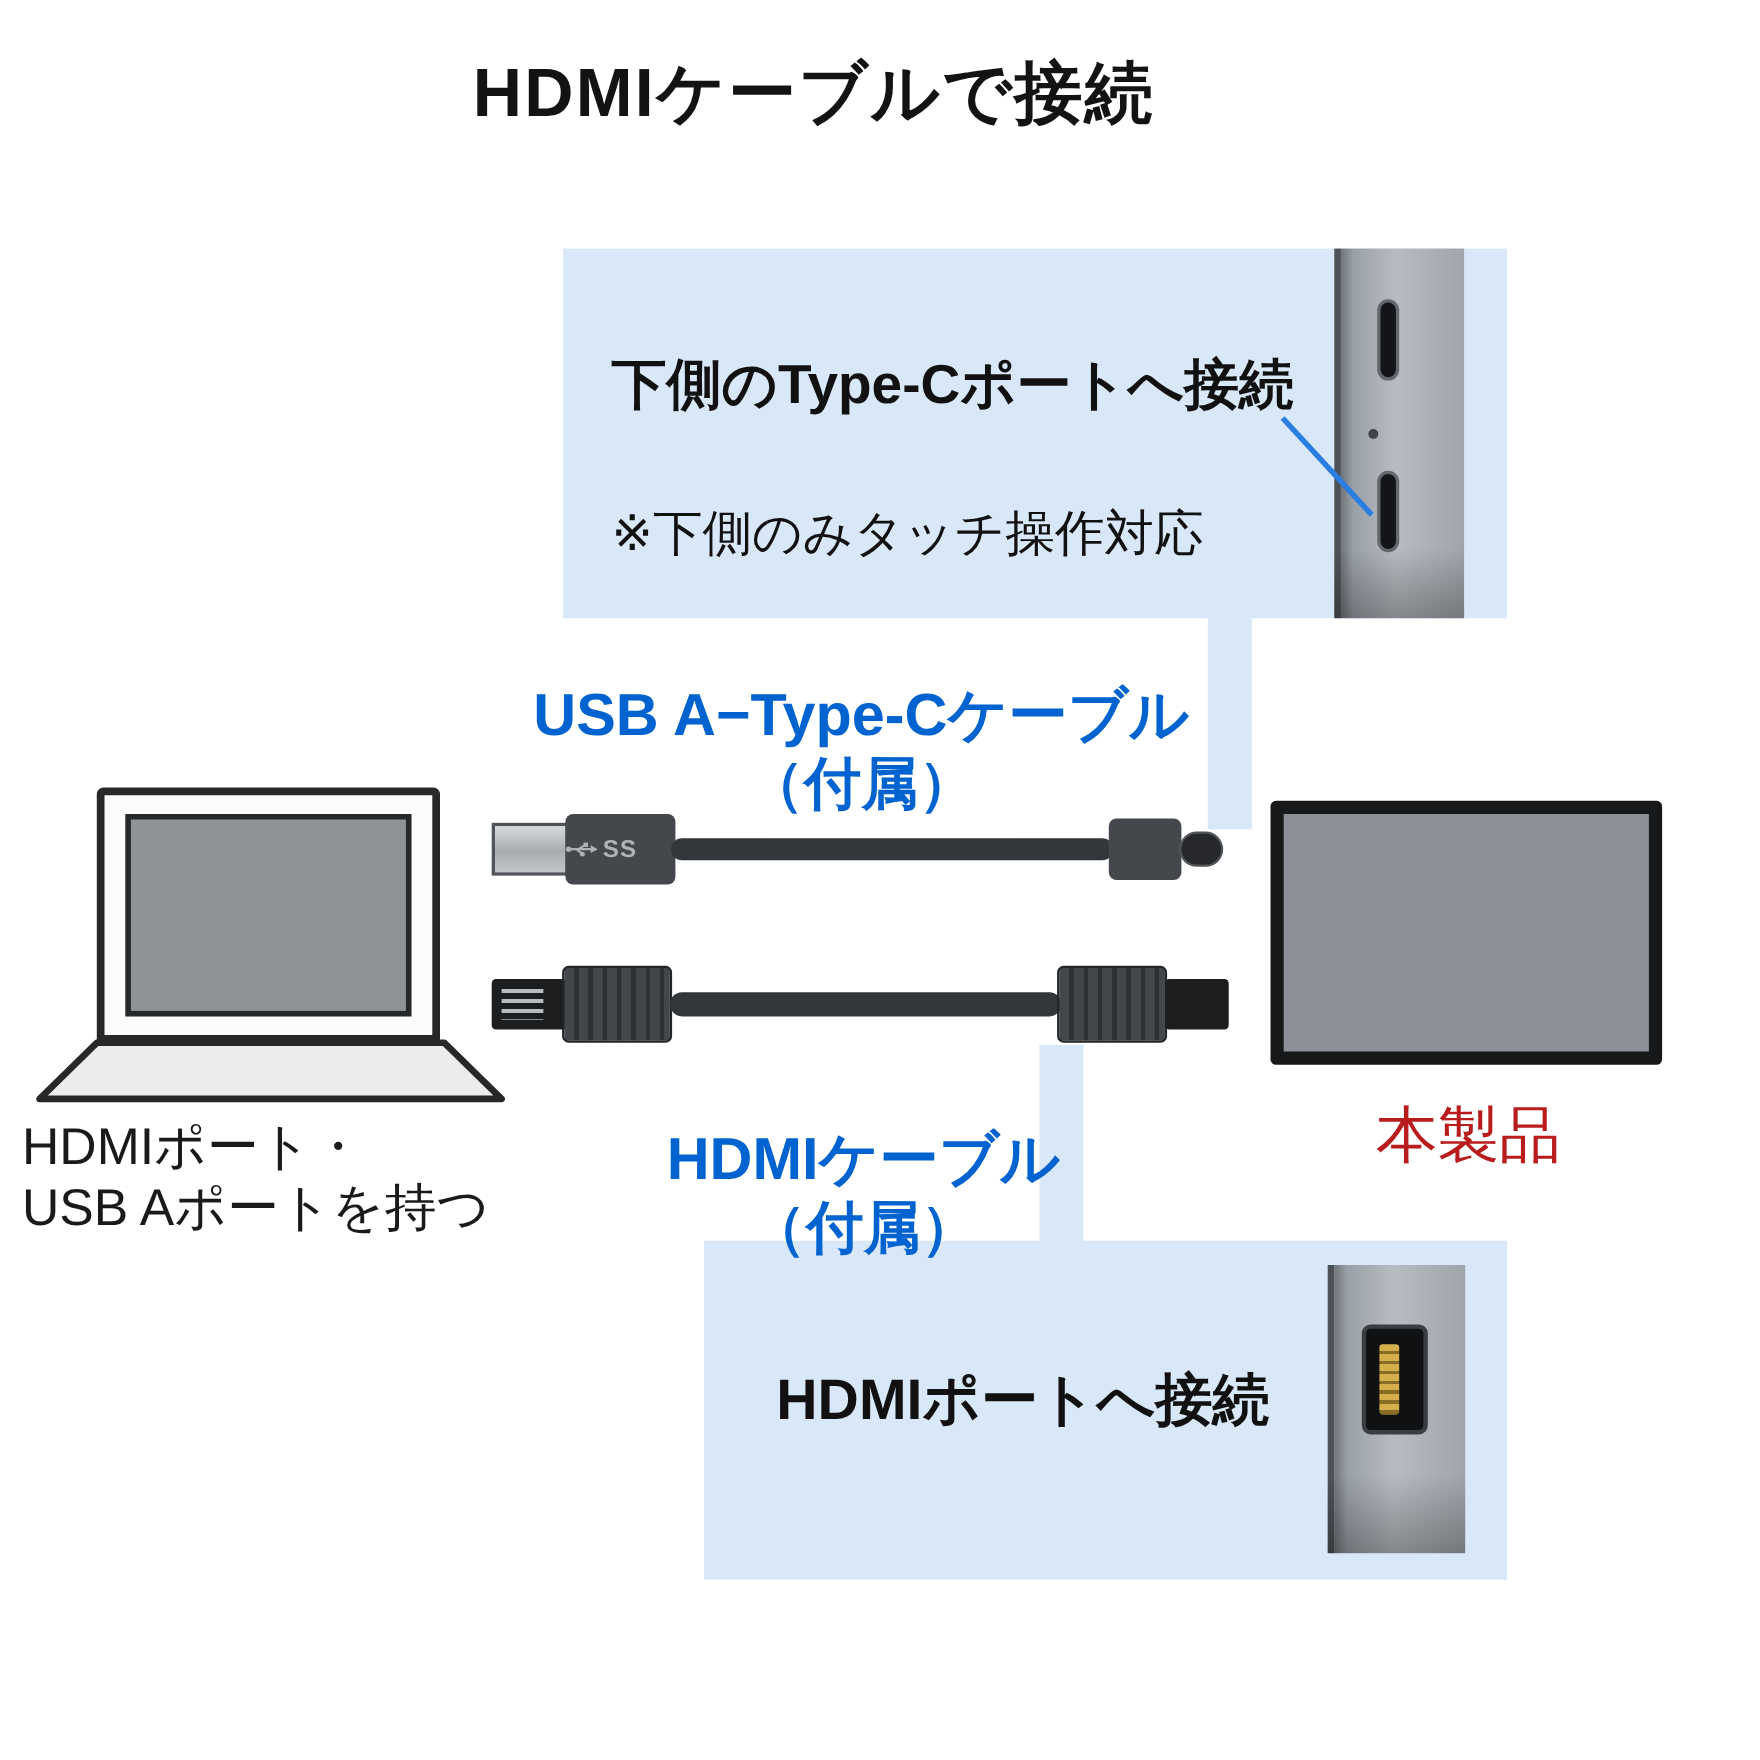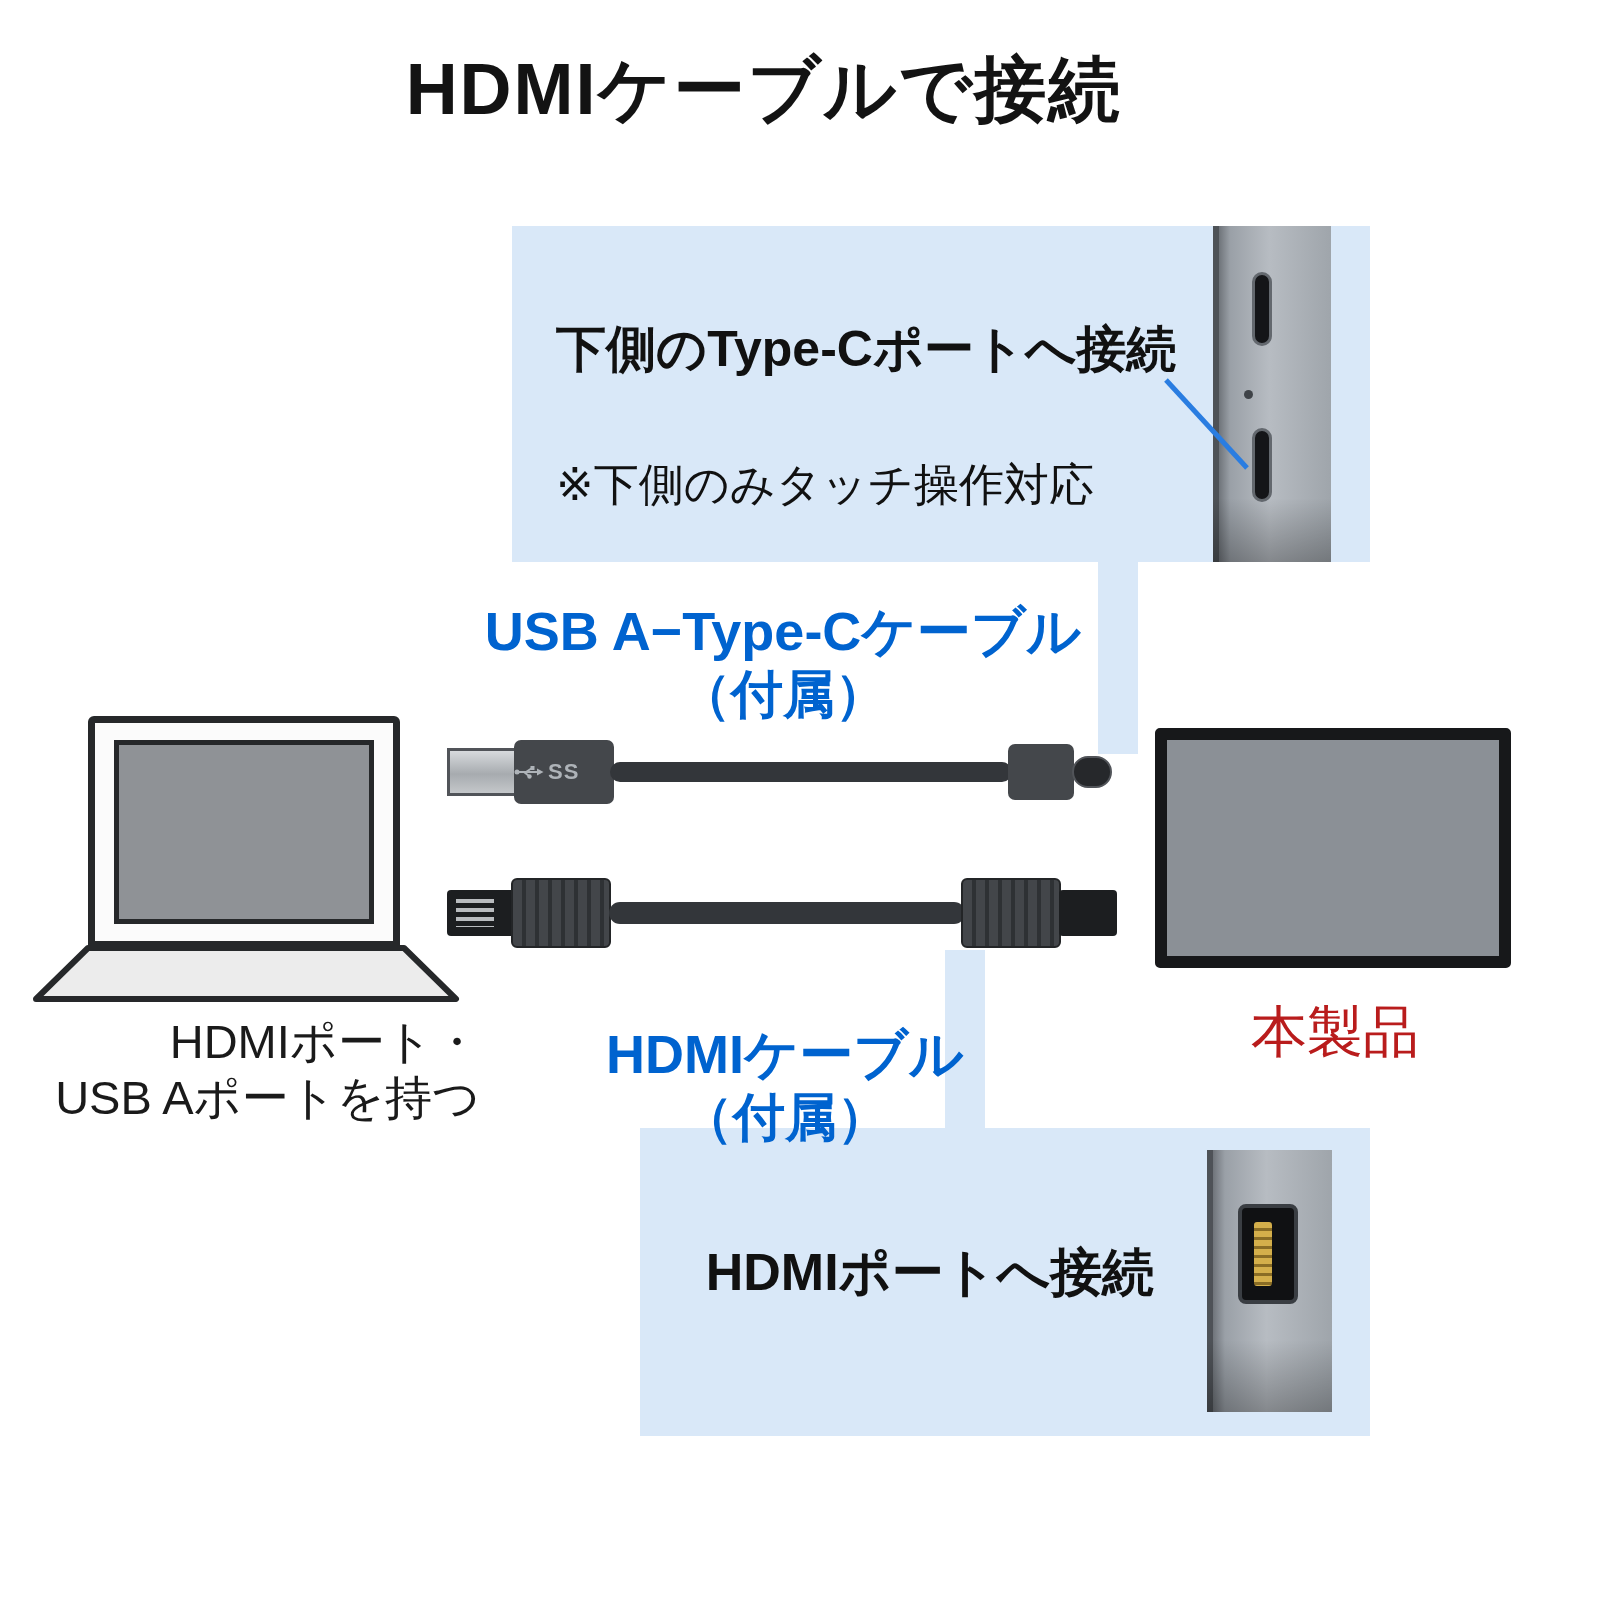--- a/index.html
+++ b/index.html
@@ -1,26 +1,26 @@
 <!DOCTYPE html>
 <html><head>
 <meta charset="utf-8">
 <style>
   html,body{margin:0;padding:0;background:#fff;}
   body{font-family:"Liberation Sans","DejaVu Sans",sans-serif;}
   .stage{position:relative;width:1600px;height:1600px;background:#ffffff;overflow:hidden;}
   .abs{position:absolute;}
-  .title{left:0;top:42px;width:1480px;text-align:center;font-size:72px;font-weight:900;color:#131313;letter-spacing:2px;padding-left:24px;}
+  .title{left:0;top:42px;width:1480px;text-align:center;font-size:62px;font-weight:900;color:#131313;letter-spacing:2px;}
   .callout{background:#d9e8f8;}
   .callout-heading{font-size:50px;font-weight:800;color:#111;}
   .callout-note{font-size:45px;font-weight:400;color:#111;margin-top:37px;}
   .blue-label{color:#0063cf;font-weight:800;text-align:center;line-height:1.18;}
   .blue-label .l1{font-size:54px;}
   .blue-label .l2{font-size:52px;}
-  .caption{color:#1a1a1a;font-size:47px;text-align:right;line-height:1.2;}
+  .caption{color:#1a1a1a;font-size:47px;text-align:left;line-height:1.2;}
   .product{color:#b91c1c;font-size:56px;font-weight:400;text-align:center;}
   .panel{background:linear-gradient(90deg,#6f747a 0%,#9aa0a7 10%,#b7bcc2 45%,#9fa5ab 100%);border-left:6px solid #4e5257;box-sizing:border-box;}
   .panel-shadow{background:linear-gradient(180deg,rgba(0,0,0,0) 0%,rgba(0,0,0,0.28) 100%);}
   .cport{width:20px;height:74px;border-radius:11px;background:#141518;border:3px solid #63686e;box-sizing:border-box;}
   .cable{background:#33363a;border-radius:11px;}
   .plug-body{background:#44474b;border-radius:7px;}
   .ridged{background:repeating-linear-gradient(90deg,#43464a 0 9px,#2e3134 9px 13px);border:2px solid #232527;border-radius:6px;box-sizing:border-box;}
   .metal{background:linear-gradient(180deg,#d7dadd 0%,#a7abaf 55%,#c4c7ca 100%);border:3px solid #515459;box-sizing:border-box;}
   .black-tip{background:#1c1e20;border-radius:4px;}
   .screen-outer{border:7px solid #26282a;background:#fbfbfb;border-radius:6px 6px 0 0;box-sizing:border-box;}
@@ -46,21 +46,21 @@
   <div class="abs panel" style="left:1213px;top:226px;width:118px;height:336px;"></div>
   <div class="abs cport" style="left:1252px;top:272px;"></div>
   <div class="abs" style="left:1244px;top:390px;width:9px;height:9px;border-radius:50%;background:#3f4348;"></div>
   <div class="abs cport" style="left:1252px;top:428px;"></div>
   <div class="abs panel-shadow" style="left:1213px;top:498px;width:118px;height:64px;"></div>
 
   <svg class="abs" style="left:1150px;top:368px;" width="120" height="112">
     <line x1="16" y1="12" x2="97" y2="100" stroke="#2a7de1" stroke-width="5"></line>
   </svg>
 
-  <div class="abs blue-label" style="left:458px;top:600px;width:650px;">
+  <div class="abs blue-label" style="left:458px;top:619px;width:650px;">
     <div class="l1">USB A−Type-Cケーブル</div>
     <div class="l2">（付属）</div>
   </div>
 
   <div class="abs screen-outer" style="left:88px;top:716px;width:312px;height:232px;"></div>
   <div class="abs screen-inner" style="left:114px;top:740px;width:260px;height:184px;"></div>
   <svg class="abs" style="left:32px;top:944px;" width="428" height="60">
     <polygon points="56,4 372,4 424,55 4,55" fill="#ececec" stroke="#26282a" stroke-width="6" stroke-linejoin="round"></polygon>
   </svg>
 

